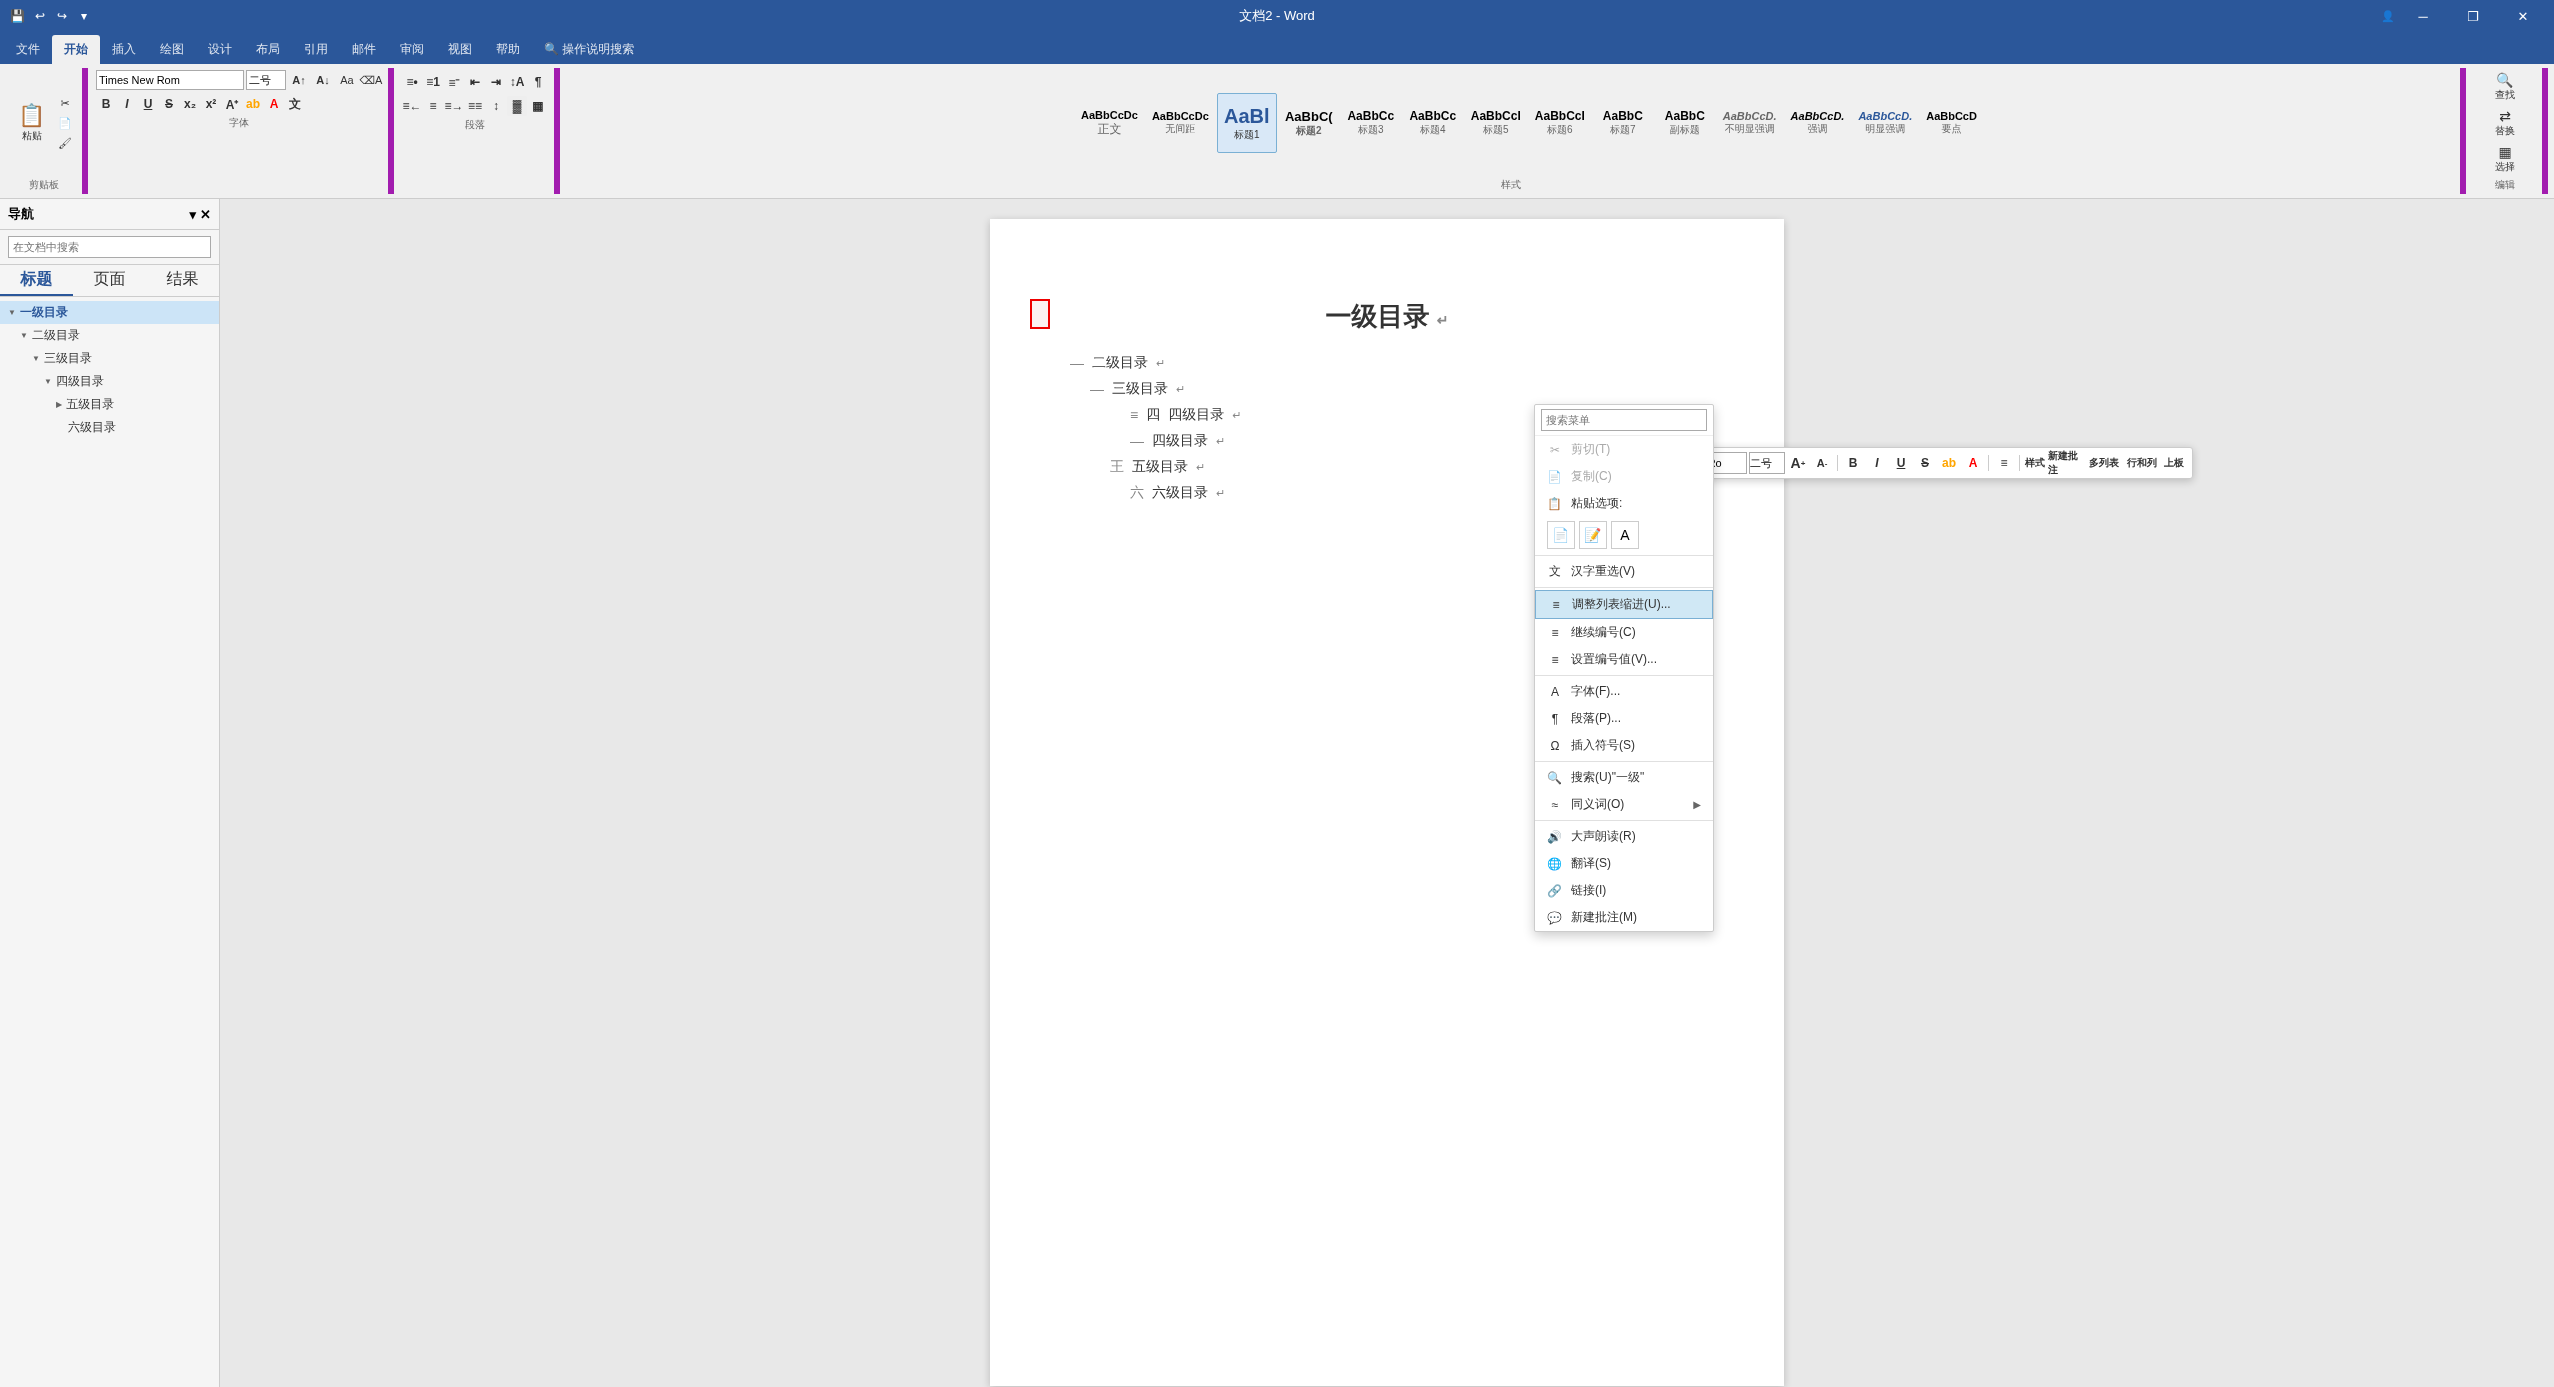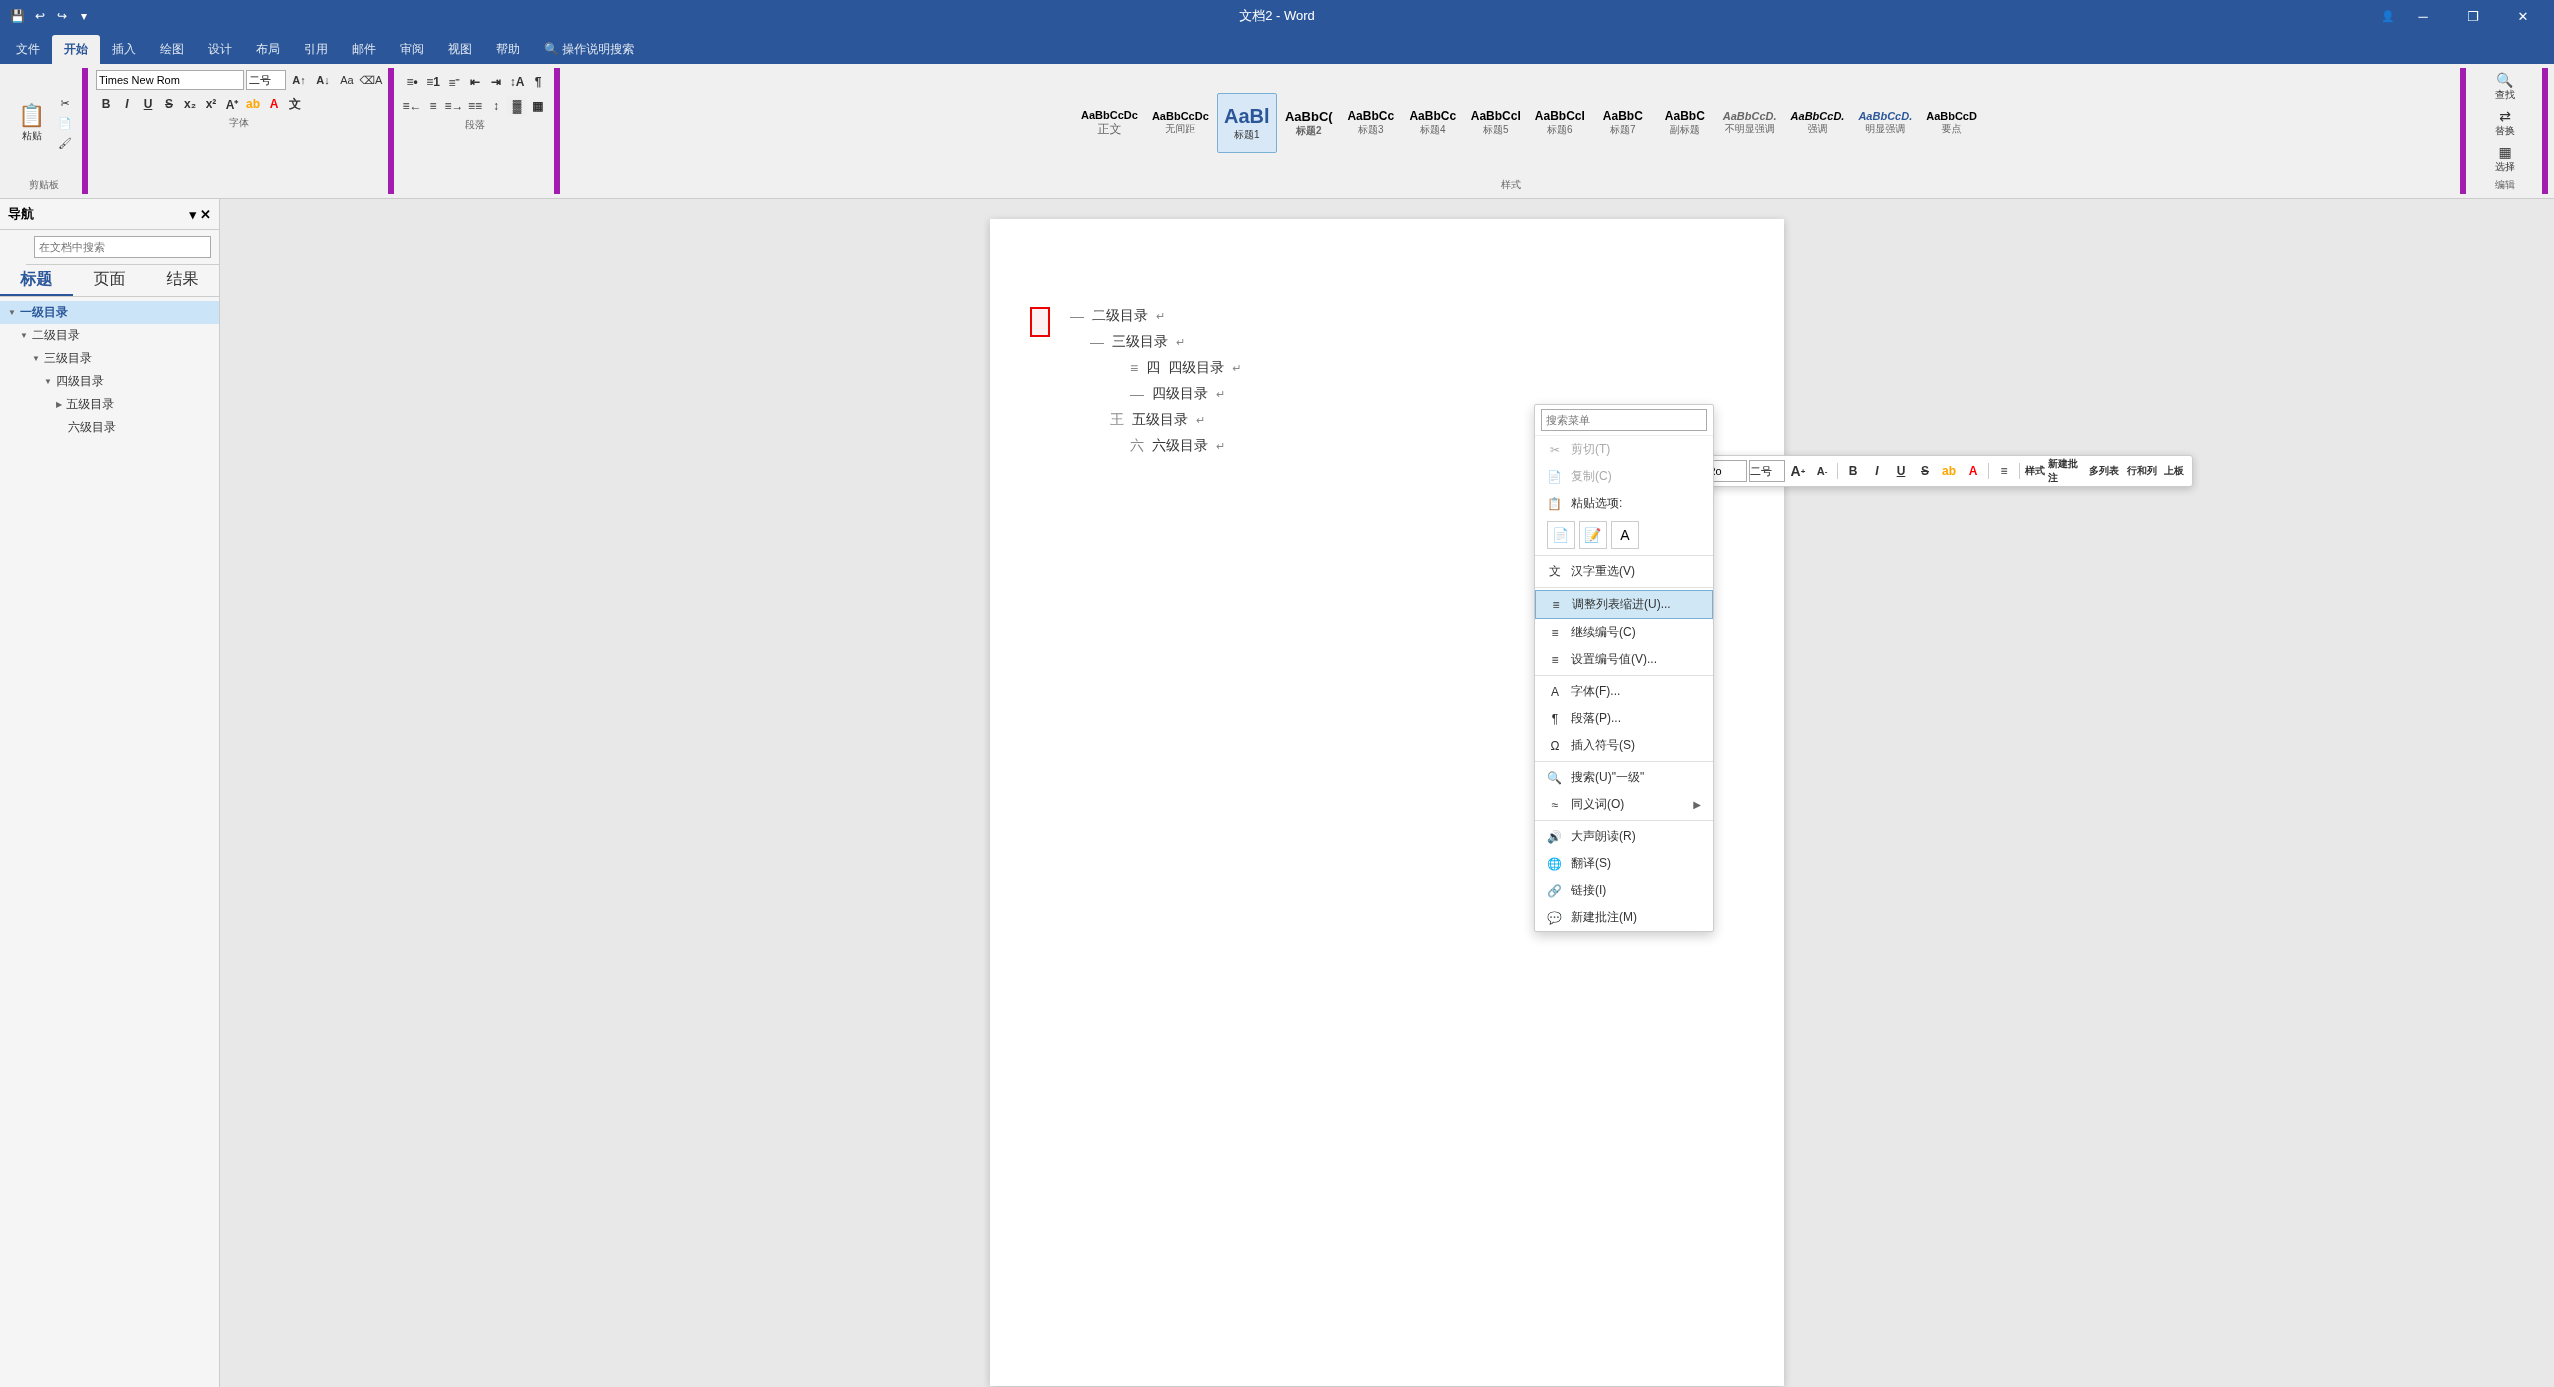--- a/index.html
+++ b/index.html
@@ -85,21 +85,21 @@
 
     
     .nav-panel {
       width: 220px;
       background: #f5f5f5;
       border-right: 1px solid #ccc;
       display: flex;
       flex-direction: column;
     }
     .nav-header { display: flex; align-items: center; justify-content: space-between; padding: 6px 8px; font-size: 13px; font-weight: bold; border-bottom: 1px solid #ccc; }
-    .nav-search { padding: 6px 8px; border-bottom: 1px solid #ccc; margin-left: 26px; }
+    .nav-search { padding: 6px 8px; border-bottom: 1px solid #ccc; }
     .nav-search input { width: 100%; height: 22px; border: 1px solid #aaa; padding: 0 4px; font-size: 11px; }
     .nav-tabs { display: flex; border-bottom: 1px solid #ccc; }
     .nav-tab { flex: 1; text-align: center; padding: 4px; font-size: 16px; cursor: pointer; color: #333; }
     .nav-tab.active { border-bottom: 2px solid #2b579a; color: #2b579a; font-weight: bold; }
     .nav-content { flex: 1; overflow-y: auto; padding: 4px 0; }
     .nav-item { padding: 3px 8px; cursor: pointer; font-size: 12px; color: #333; display: flex; align-items: center; gap: 4px; }
     .nav-item.level1 { padding-left: 8px; color: #2b579a; font-weight: bold; }
     .nav-item.level2 { padding-left: 20px; }
     .nav-item.level3 { padding-left: 32px; }
     .nav-item.level4 { padding-left: 44px; }
@@ -427,20 +427,24 @@
           <div class="ft-divider"></div>
           <div class="ft-btn">≡</div>
           <div class="ft-divider"></div>
           <div class="ft-btn" style="font-size:10px;">样式</div>
           <div class="ft-btn" style="font-size:10px;min-width:36px;">新建批注</div>
           <div class="ft-btn" style="font-size:10px;min-width:36px;">多列表</div>
           <div class="ft-btn" style="font-size:10px;min-width:36px;">行和列</div>
           <div class="ft-btn" style="font-size:10px;min-width:24px;">上板</div>
         </div>
 
+        <div class="doc-heading1">
+          <span>一级目录</span>
+          <span style="font-size:14px;color:#888;">↵</span>
+        </div>
 
         <div class="doc-line">
           <span style="color:#888;">—</span>
           <span>二级目录</span>
           <span style="color:#888;font-size:11px;">↵</span>
         </div>
         <div class="doc-line doc-indent">
           <span style="color:#888;">—</span>
           <span>三级目录</span>
           <span style="color:#888;font-size:11px;">↵</span>

